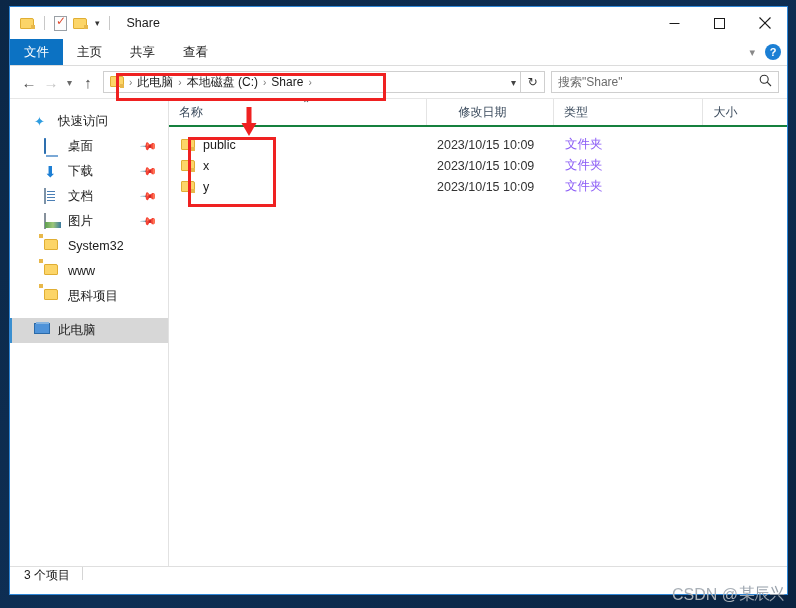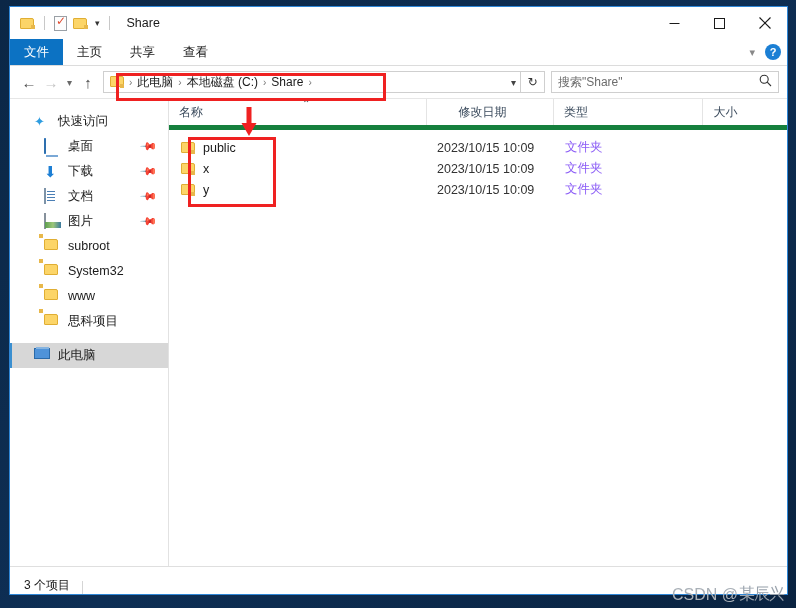--- a/index.html
+++ b/index.html
@@ -425,21 +425,21 @@
     display: flex;
     flex-direction: column;
     min-width: 0;
     background: #ffffff;
     position: relative;
   }
   .colhdr {
     height: 26px;
     display: flex;
     align-items: flex-start;
-    border-bottom: 5px solid #15803d;
+    border-bottom: 2px solid #15803d;
     flex: none;
     position: relative;
   }
   .col {
     font-size: 12px;
     color: #3a4a5c;
     padding-left: 10px;
     box-sizing: border-box;
     height: 26px;
     line-height: 26px;
@@ -482,21 +482,21 @@
   .fr-date { width: 128px; padding-left: 10px; box-sizing: border-box; color:#333; }
   .fr-type { width: 122px; padding-left: 10px; box-sizing: border-box; color:#8b5cf6; }
   .fr-size { width: 85px; padding-left: 10px; box-sizing: border-box; color:#333; }
 
   
   .statusbar {
     height: 27px;
     flex: none;
     border-top: 1px solid #dfdfdf;
     display: flex;
-    align-items: flex-end;
+    align-items: flex-start;
     padding-left: 14px;
     font-size: 12px;
     color: #1a1a1a;
     position: relative;
   }
   .status-sep {
     width: 1px;
     height: 13px;
     background: #d5d5d5;
     margin-left: 12px;
@@ -660,24 +660,20 @@
           <span class="ni-label">文档</span>
           <span class="pin">📌</span>
         </div>
 
         <div class="navitem indent1">
           <span class="ni-ico"><span class="ico-pic"></span></span>
           <span class="ni-label">图片</span>
           <span class="pin">📌</span>
         </div>
 
-        <div class="navitem indent1">
-          <span class="ni-ico"><span class="ico-folder"></span></span>
-          <span class="ni-label">subroot</span>
-        </div>
 
         <div class="navitem indent1">
           <span class="ni-ico"><span class="ico-folder"></span></span>
           <span class="ni-label">System32</span>
         </div>
 
         <div class="navitem indent1">
           <span class="ni-ico"><span class="ico-folder"></span></span>
           <span class="ni-label">www</span>
         </div>

